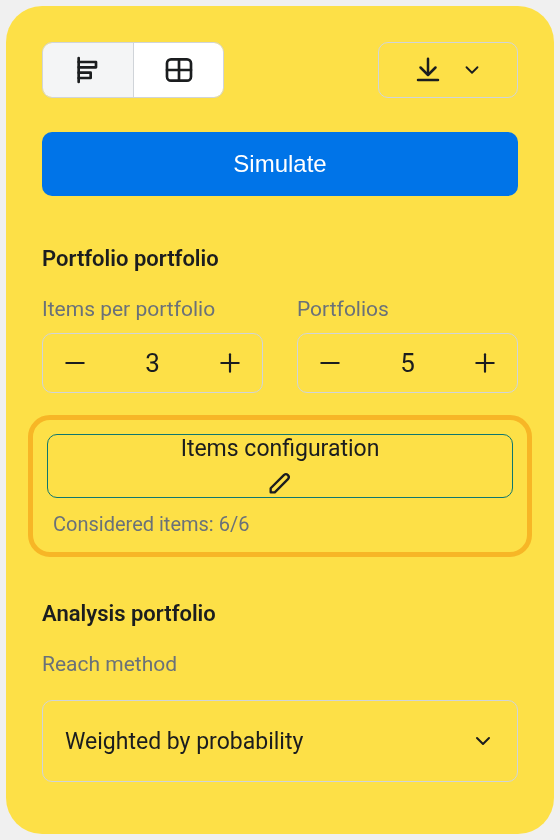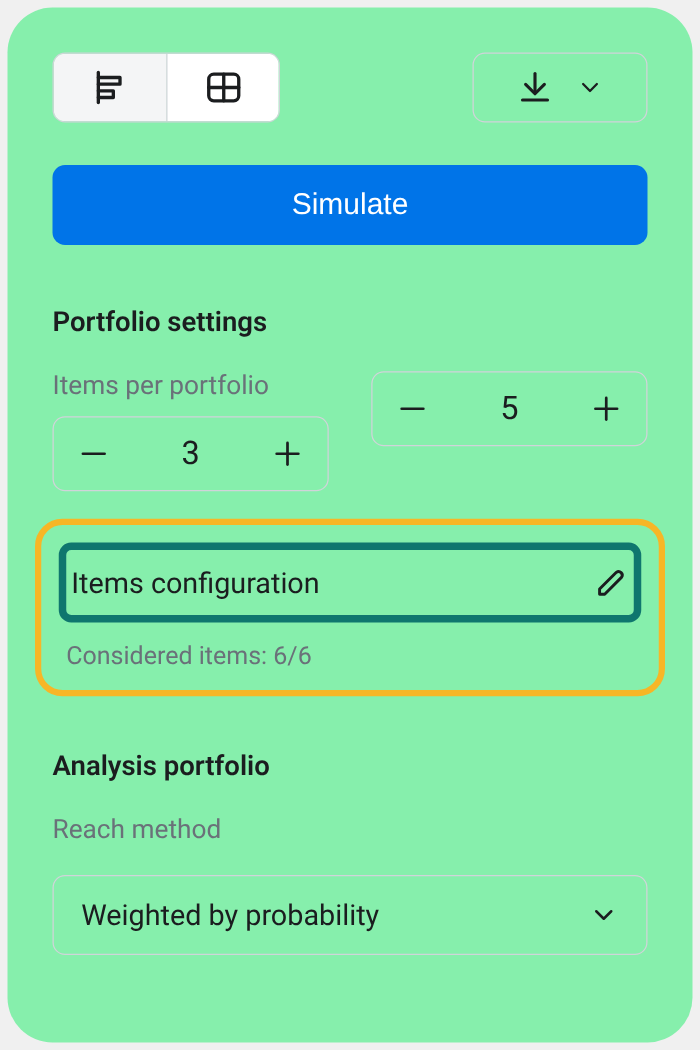--- a/index.html
+++ b/index.html
@@ -8,21 +8,21 @@
     background: #f0f0f0;
     width: 560px;
     height: 840px;
     display: flex;
     align-items: center;
     justify-content: center;
   }
   .card {
     width: 548px;
     height: 828px;
-    background: #86efac;
+    background: #fde047;
     border-radius: 36px;
     padding: 36px 36px 0 36px;
     position: relative;
     overflow: hidden;
   }
   .top-row {
     display: flex;
     justify-content: space-between;
     align-items: center;
     margin-bottom: 34px;
@@ -114,45 +114,46 @@
   }
   .highlight-box {
     border: 5px solid #f7b626;
     border-radius: 22px;
     padding: 14px 14px 16px 14px;
     margin-bottom: 44px;
     margin-left: -14px;
     margin-right: -14px;
   }
   .config-row {
-    border: 6px solid #0f766e;
+    border: 1px solid #0f766e;
     border-radius: 10px;
     height: 64px;
     display: flex;
     align-items: center;
     justify-content: space-between;
-    padding: 0 4px;
+    padding: 0 32px;
     cursor: pointer;
     margin-bottom: 14px;
+    flex-direction: column;
   }
   .config-label {
     font-size: 23px;
     color: #1b1d1f;
   }
   .meta-row {
     display: flex;
     gap: 30px;
     font-size: 20px;
     color: #6a7179;
     padding-left: 6px;
   }
   .select-box {
     border: 1px solid #d0d4d9;
     border-radius: 10px;
-    height: 64px;
+    height: 82px;
     display: flex;
     align-items: center;
     justify-content: space-between;
     padding: 0 22px;
     cursor: pointer;
   }
   .select-label {
     font-size: 23px;
     color: #1b1d1f;
   }
@@ -195,21 +196,21 @@
       <span>
         <svg width="22" height="22" viewBox="0 0 24 24" fill="none" stroke="#1b1d1f" stroke-width="2" stroke-linecap="round" stroke-linejoin="round">
           <polyline points="6 9 12 15 18 9"></polyline>
         </svg>
       </span>
     </div>
   </div>
 
   <button class="primary-btn">Simulate</button>
 
-  <div class="section-title">Portfolio settings</div>
+  <div class="section-title">Portfolio portfolio</div>
 
   <div class="field-row">
     <div class="field">
       <div class="field-label">Items per portfolio</div>
       <div class="stepper">
         <div class="step-btn">
           <span>
             <svg width="26" height="26" viewBox="0 0 24 24" fill="none" stroke="#1b1d1f" stroke-width="2" stroke-linecap="round">
                 <line x1="4" y1="12" x2="20" y2="12"></line>
               </svg>
@@ -220,20 +221,21 @@
           <span>
             <svg width="26" height="26" viewBox="0 0 24 24" fill="none" stroke="#1b1d1f" stroke-width="2" stroke-linecap="round">
                 <line x1="4" y1="12" x2="20" y2="12"></line>
                 <line x1="12" y1="4" x2="12" y2="20"></line>
               </svg>
           </span>
         </div>
       </div>
     </div>
     <div class="field">
+      <div class="field-label">Portfolios</div>
       <div class="stepper">
         <div class="step-btn">
           <span>
             <svg width="26" height="26" viewBox="0 0 24 24" fill="none" stroke="#1b1d1f" stroke-width="2" stroke-linecap="round">
                 <line x1="4" y1="12" x2="20" y2="12"></line>
               </svg>
           </span>
         </div>
         <div class="step-val">5</div>
         <div class="step-btn">

